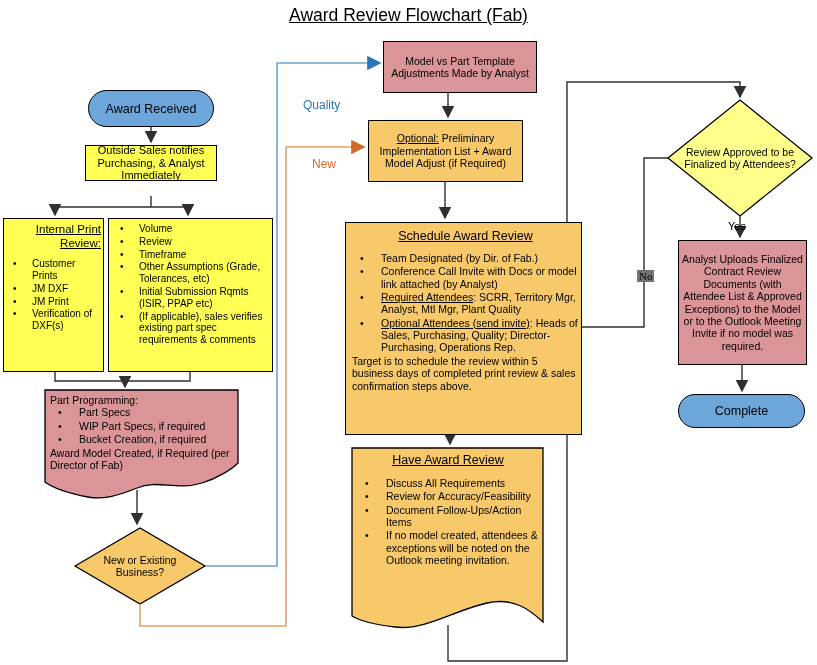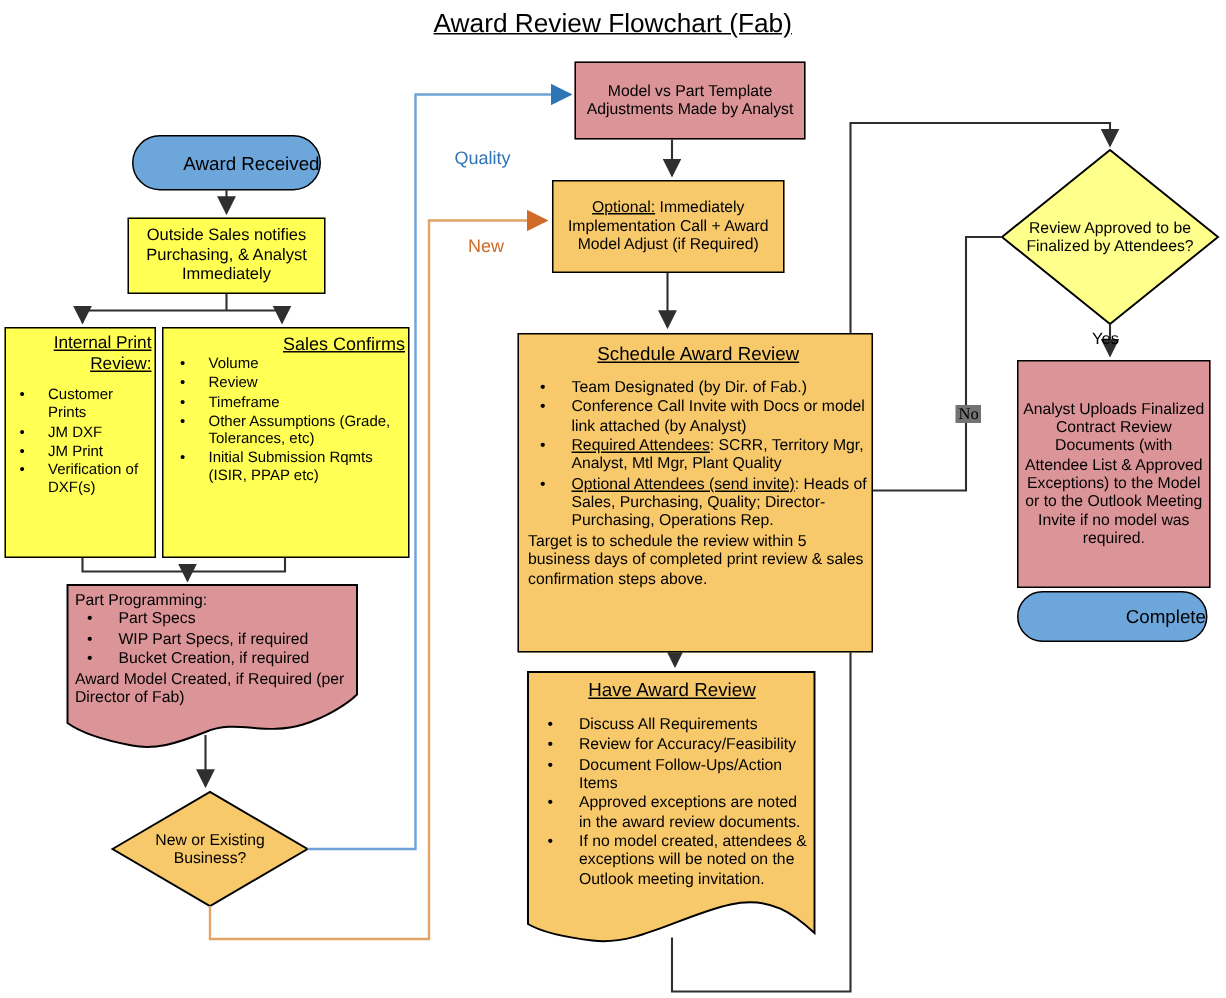--- a/index.html
+++ b/index.html
@@ -1,21 +1,21 @@
 <!DOCTYPE html>
 <html style="--terminator-fill: #6CA6DA; --process-yellow: #FFFF54; --gold-fill: #F7C96B; --pink-fill: #DB9598; --decision-yellow: #FFFF8C; --existing-blue: #6FA3D3; --existing-blue-dark: #2E75B6; --new-orange: #E2A365; --new-orange-dark: #D06A28; --connector: #2F2F2F;"><head>
 <meta charset="utf-8">
 <style>
   html,body{margin:0;padding:0;background:#fff;}
   body{width:817px;height:665px;position:relative;font-family:"Liberation Sans",sans-serif;color:#000;overflow:hidden;}
   #chart-title{position:absolute;left:0;right:0;top:5px;text-align:center;font-size:17.5px;text-decoration:underline;z-index:3;}
   svg.layer{position:absolute;left:0;top:0;z-index:1;}
   .node{position:absolute;box-sizing:border-box;z-index:2;}
   .center{display:flex;align-items:center;justify-content:center;text-align:center;}
-  .stadium{border:1.4px solid #000;border-radius:19px;background:var(--terminator-fill);font-size:12.5px;justify-content:flex-end;}
+  .stadium{border:1.4px solid #000;border-radius:19px;background:var(--terminator-fill);font-size:12.5px;}
   .yellow{background:var(--process-yellow);border:1.2px solid #000;}
   .gold{background:var(--gold-fill);border:1.7px solid #000;}
   .pink{background:var(--pink-fill);border:1.7px solid #000;}
   .small{font-size:10.5px;line-height:1.18;}
   .tiny{font-size:10px;line-height:1.18;}
   .boxtitle{font-size:12px;text-decoration:underline;}
   .boxtitle.lft{text-align:right;}
   .boxtitle.ctr{text-align:center;}
   ul.bullets{list-style:none;margin:3px 0 0 0;padding:0;text-align:left;}
   ul.bullets li{position:relative;padding-left:29px;margin:0 0 1px 0;}
@@ -74,42 +74,42 @@
 
   <path d="M205,566 H277 V63 H380" marker-end="url(#arrBlue)" style="stroke:var(--existing-blue);stroke-width:1.6;fill:none"></path>
 
   <path d="M140,604 V626 H286 V147 H364" marker-end="url(#arrOrange)" style="stroke:var(--new-orange);stroke-width:1.6;fill:none"></path>
 </svg>
 
 <div class="node stadium center" style="left:88px;top:90px;width:126px;height:37px;">
   <span>Award Received</span>
 </div>
 
-<div class="node yellow center small" style="left:85px;top:145px;width:132px;height:51px;padding:2px 6px;font-size:11px;">
+<div class="node yellow center small" style="left:85px;top:145px;width:132px;height:36px;padding:2px 6px;font-size:11px;">
   <span>Outside Sales notifies Purchasing, &amp; Analyst Immediately</span>
 </div>
 
 <div class="node yellow tiny" style="left:3px;top:218px;width:101px;height:154px;padding:4px 2px 2px 4px;">
   <div class="boxtitle lft" style="font-size:11.5px;">Internal Print Review:</div>
   <ul class="bullets narrow" style="margin-top:8px;">
       <li>Customer Prints</li>
       <li>JM DXF</li>
       <li>JM Print</li>
       <li>Verification of DXF(s)</li>
     </ul>
 </div>
 
 <div class="node yellow tiny" style="left:108px;top:218px;width:165px;height:154px;padding:3px 2px 2px 6px;">
-  <div class="boxtitle lft" style="font-size:12px;">Sales Confirms</div>
   <ul class="bullets narrow" style="margin-top:1px;">
       <li>Volume</li>
       <li>Review</li>
       <li>Timeframe</li>
       <li>Other Assumptions (Grade, Tolerances, etc)</li>
       <li>Initial Submission Rqmts (ISIR, PPAP etc)</li>
+      <li>(If applicable), sales verifies existing part spec requirements &amp; comments</li>
     </ul>
 </div>
 
 <div class="overlay small" style="left:50px;top:394px;width:184px;">
   <div>Part Programming:</div>
   <ul class="bullets" style="margin-top:0;">
       <li>Part Specs</li>
       <li>WIP Part Specs, if required</li>
       <li>Bucket Creation, if required</li>
     </ul>
@@ -121,46 +121,45 @@
 </div>
 <div class="overlay center small" style="left:672px;top:136px;width:136px;height:44px;">
   <span>Review Approved to be Finalized by Attendees?</span>
 </div>
 
 <div class="node pink center small" style="left:383px;top:41px;width:154px;height:52px;padding:2px 4px;">
   <span>Model vs Part Template Adjustments Made by Analyst</span>
 </div>
 
 <div class="node gold center small" style="left:368px;top:120px;width:155px;height:62px;padding:2px 6px;">
-  <span><span class="u">Optional:</span><span> Immediately Implementation Call + Award Model Adjust (if Required)</span></span>
+  <span><span class="u">Optional:</span><span> Preliminary Implementation List + Award Model Adjust (if Required)</span></span>
 </div>
 
 <div class="node gold small" style="left:345px;top:222px;width:237px;height:213px;padding:6px 2px 2px 6px;">
   <div class="boxtitle ctr" style="font-size:12.5px;margin-bottom:8px;">Schedule Award Review</div>
   <ul class="bullets">
       <li>Team Designated (by Dir. of Fab.)</li>
       <li>Conference Call Invite with Docs or model link attached (by Analyst)</li>
       <li><span class="u">Required Attendees</span>: SCRR, Territory Mgr, Analyst, Mtl Mgr, Plant Quality</li>
       <li><span class="u">Optional Attendees (send invite)</span>: Heads of Sales, Purchasing, Quality; Director-Purchasing, Operations Rep.</li>
     </ul>
   <div class="footnote">Target is to schedule the review within 5 business days of completed print review &amp; sales confirmation steps above.</div>
 </div>
 
 <div class="overlay small" style="left:357px;top:453px;width:182px;">
   <div class="boxtitle ctr" style="font-size:12.5px;margin-bottom:9px;">Have Award Review</div>
   <ul class="bullets">
       <li>Discuss All Requirements</li>
       <li>Review for Accuracy/Feasibility</li>
       <li>Document Follow-Ups/Action Items</li>
-      <li>Approved exceptions are noted in the award review documents.</li>
       <li>If no model created, attendees &amp; exceptions will be noted on the Outlook meeting invitation.</li>
     </ul>
 </div>
 
-<div class="node pink center small" style="left:678px;top:240px;width:129px;height:152px;padding:2px 3px;">
+<div class="node pink center small" style="left:678px;top:240px;width:129px;height:125px;padding:2px 3px;">
   <span>Analyst Uploads Finalized Contract Review Documents (with Attendee List &amp; Approved Exceptions) to the Model or to the Outlook Meeting Invite if no model was required.</span>
 </div>
 
 <div class="node stadium center" style="left:678px;top:394px;width:127px;height:34px;border-radius:17px;">
   <span>Complete</span>
 </div>
 
 <div class="edge-label lbl-existing" style="left:303px;top:98px;">Quality</div>
 <div class="edge-label lbl-new" style="left:312px;top:157px;">New</div>
 <div class="edge-label dark" style="left:728px;top:220px;">Yes</div>

